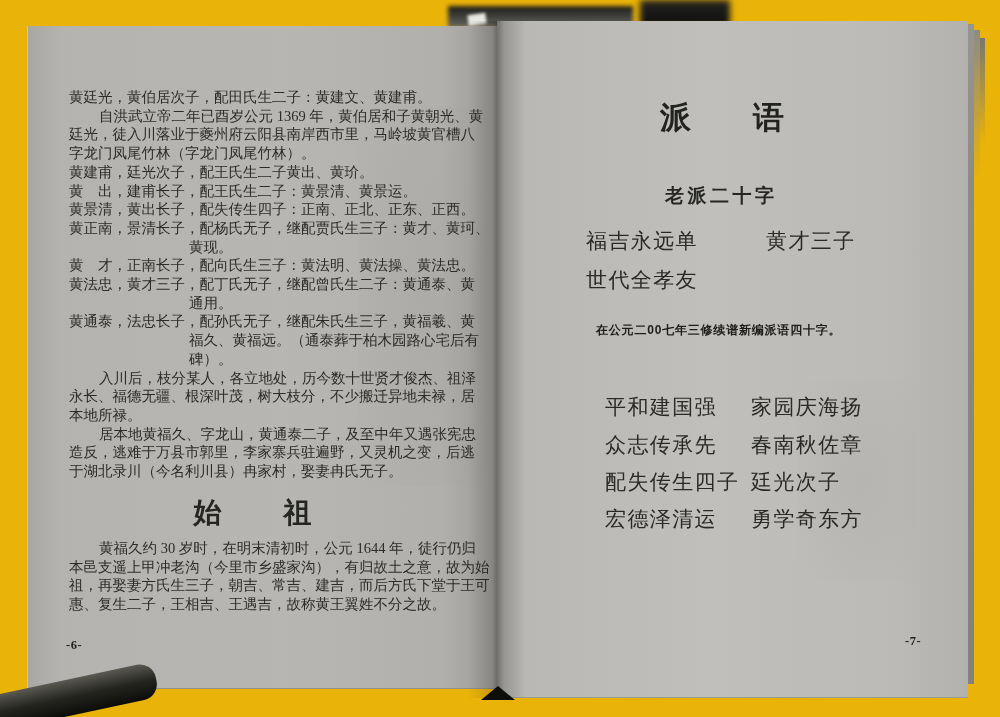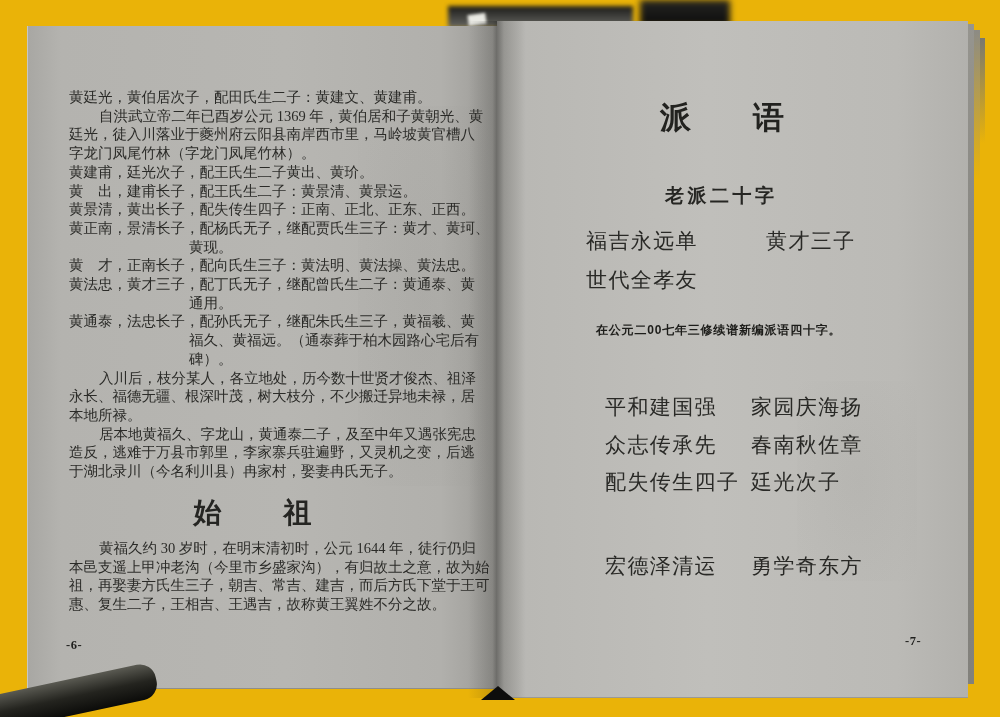--- a/index.html
+++ b/index.html
@@ -58,21 +58,21 @@
   .rp-subtitle{position:absolute;left:168px;top:162px;color:#262623;font-size:19px;
      font-weight:bold;letter-spacing:3.5px;white-space:nowrap;}
   .verse-row{position:absolute;left:0;width:471px;height:26px;}
   .verse{position:absolute;color:#29292 6;color:#292926;font-size:21px;
      letter-spacing:1.4px;white-space:nowrap;}
   .ov-row1{top:206px;} .ov-row2{top:245px;}
   .ov-col1{left:89px;} .ov-col2{left:269px;}
   .rp-note{position:absolute;left:99px;top:301px;color:#1d1d1a;font-size:12px;
      font-weight:bold;letter-spacing:0.8px;white-space:nowrap;
      font-family:"Liberation Sans","DejaVu Sans",sans-serif;}
-  .nv-row1{top:372px;} .nv-row2{top:410px;} .nv-row3{top:447px;} .nv-row4{top:484px;margin-top:47px;}
+  .nv-row1{top:372px;} .nv-row2{top:410px;} .nv-row3{top:447px;} .nv-row4{top:484px;}
   .nv-col1{left:108px;} .nv-col2{left:254px;}
   
   .stain-a{position:absolute;left:300px;top:360px;width:120px;height:200px;
      background:radial-gradient(ellipse at center,rgba(90,90,85,0.06),rgba(0,0,0,0));}
   .stain-b{position:absolute;left:330px;top:80px;width:130px;height:380px;
      background:radial-gradient(ellipse at center,rgba(95,95,90,0.07),rgba(0,0,0,0));}
 </style>
 </head>
 <body>
 

